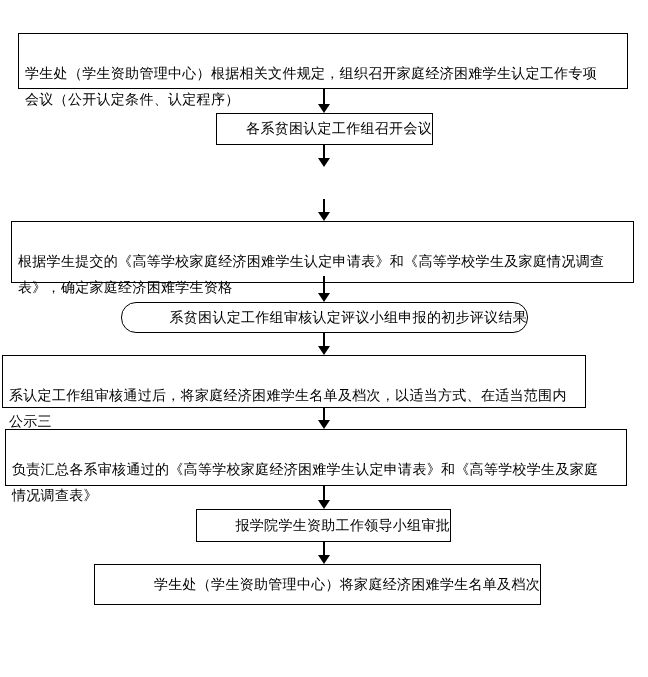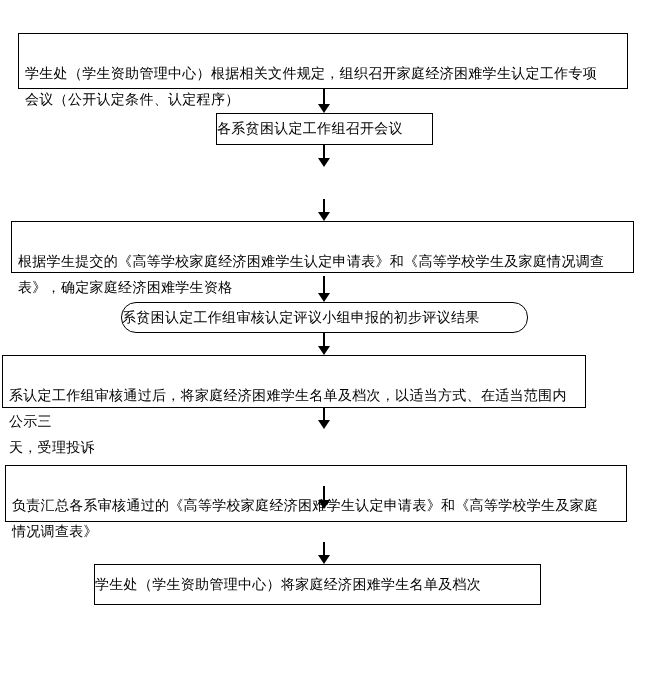--- a/index.html
+++ b/index.html
@@ -26,32 +26,32 @@
     letter-spacing: 0.3px;
   }
   .multi {
     padding: 1px 6px;
     white-space: pre-line;
     text-align: left;
   }
   .single {
     display: flex;
     align-items: center;
-    justify-content: flex-start;
+    justify-content: flex-end;
     text-align: center;
     white-space: nowrap;
   }
   
   .n1 { left: 18px;  top: 33px;  width: 610px; height: 56px; }
   .n2 { left: 216px; top: 113px; width: 217px; height: 32px; }
   .n3 { left: 162px; top: 167px; width: 324px; height: 32px; }
-  .n4 { left: 11px;  top: 221px; width: 623px; height: 52px; }
+  .n4 { left: 11px;  top: 221px; width: 623px; height: 62px; }
   .n5 { left: 121px; top: 302px; width: 407px; height: 31px; border-radius: 15px; }
   .n6 { left: 2px;   top: 355px; width: 584px; height: 53px; }
-  .n7 { left: 5px;   top: 429px; width: 622px; height: 57px; margin-top: 36px; }
+  .n7 { left: 5px;   top: 429px; width: 622px; height: 57px; }
   .n8 { left: 196px; top: 509px; width: 255px; height: 33px; }
   .n9 { left: 94px;  top: 564px; width: 447px; height: 41px; }
   
   .arrow {
     position: absolute;
     left: 317px;
     width: 13px;
     display: flex;
     flex-direction: column;
     align-items: center;
@@ -140,20 +140,23 @@
   <div class="node multi n7">
     <span>负责汇总各系审核通过的《高等学校家庭经济困难学生认定申请表》和《高等学校学生及家庭
 情况调查表》</span>
   </div>
 
   <div class="arrow a7">
     <div class="shaft"></div>
     <div class="head"></div>
   </div>
 
+  <div class="node single n8">
+    <span>报学院学生资助工作领导小组审批</span>
+  </div>
 
   <div class="arrow a8">
     <div class="shaft"></div>
     <div class="head"></div>
   </div>
 
   <div class="node single n9">
     <span>学生处（学生资助管理中心）将家庭经济困难学生名单及档次</span>
   </div>
 

